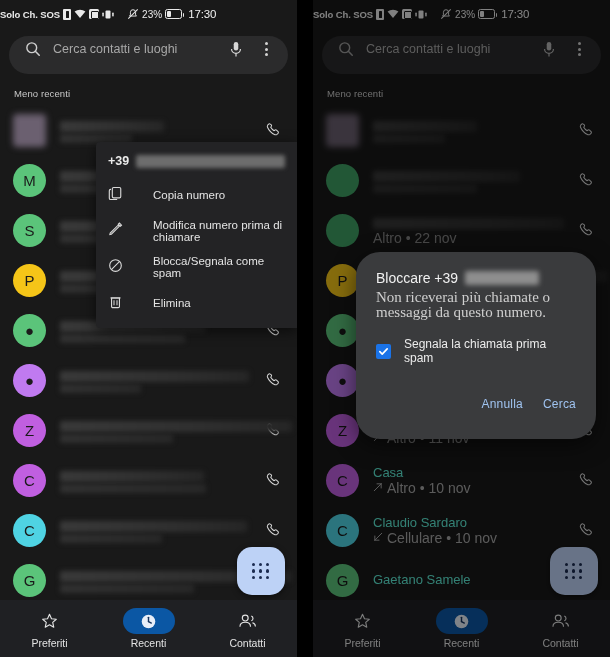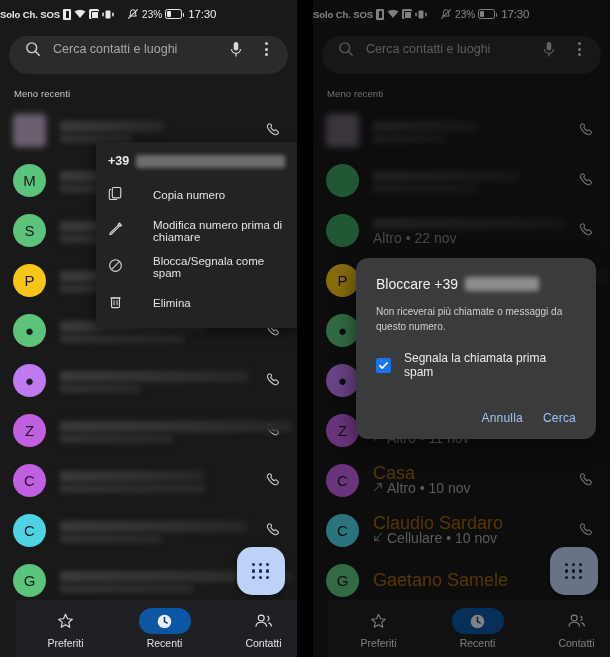--- a/index.html
+++ b/index.html
@@ -55,21 +55,21 @@
   .section-hd { font-size: 9.5px; color: #c9c9c9; padding: 14px 0 6px 14px; letter-spacing:.1px;}
   .list { position: relative; }
   .row { display:flex; align-items:center; height:50px; padding:0 12px 0 13px; gap:14px; }
   .avatar {
     width:33px;height:33px;border-radius:50%;flex:none;
     display:flex;align-items:center;justify-content:center;
     font-size:15px;color:#1b1b1b;font-weight:500;
   }
   .avatar.sq { border-radius:4px; }
   .rowtext { flex:1; min-width:0; }
-  .rname { font-size:18px;color:#a16207;line-height:16px; white-space:nowrap;overflow:hidden;}
+  .rname { font-size:13px;color:#5eead4;line-height:16px; white-space:nowrap;overflow:hidden;}
   .rsub { font-size:14px;color:#a6a6a6;line-height:15px;display:flex;align-items:center;gap:4px;}
   .arrow { font-size:10px;color:#a6a6a6;display:inline-block;}
   .blurname { height:11px;border-radius:2px;background:linear-gradient(90deg,#3a3a3a,#303030 60%,#262626); filter: blur(2.4px); margin:3px 0 2px 0;}
   .blursub  { height:9px; border-radius:2px;background:linear-gradient(90deg,#313131,#282828); filter: blur(2.4px);}
   .callicon { width:22px;flex:none;display:flex;align-items:center;justify-content:center; }
 
   
   .ctxmenu {
     position:absolute; left:96px; top:142px; width:201px;
     background:#232325; border-radius:4px 0 0 4px;
@@ -87,38 +87,38 @@
     position:absolute; right:12px; bottom:62px; width:48px;height:48px;
     background:#bdd2f6; border-radius:15px;
     display:flex;align-items:center;justify-content:center; z-index:30;
     box-shadow:0 2px 6px rgba(0,0,0,.45);
   }
   .pad { display:grid;grid-template-columns:repeat(3,4px);gap:3px; }
   .pad i { width:3.2px;height:3.2px;border-radius:50%;background:#1b2b50;display:block; }
 
   
   .bottomnav {
-    position:absolute;left:16px;bottom:0;width:100%;height:57px;
+    position:absolute;left:0;bottom:0;width:100%;height:57px;
     background:#1f2023; display:flex; align-items:center; z-index:35;
   }
   .navitem { flex:1;display:flex;flex-direction:column;align-items:center;gap:3px;cursor:pointer; }
   .navpill { width:52px;height:26px;border-radius:13px;display:flex;align-items:center;justify-content:center; }
   .navpill.on { background:#0b57a4; }
   .navlbl { font-size:10.5px;color:#e3e3e3; }
 
   
   .scrim { position:absolute;inset:0;background:rgba(0,0,0,.45);z-index:45; }
   .dialog {
-    position:absolute; left:43px; top:258px; width:240px;
-    background:#3a3b3d; border-radius:12px; padding:18px 20px 10px 20px;
+    position:absolute; left:43px; top:252px; width:240px;
+    background:#3a3b3d; border-radius:24px; padding:18px 20px 24px 20px;
     z-index:50; box-shadow:0 6px 22px rgba(0,0,0,.55);
   }
   .dlg-title { display:flex;align-items:center;gap:7px;font-size:14px;color:#f0f0f0; }
   .dlg-title .blk { width:74px;height:14px;border-radius:2px;background:#8e8e8e;filter:blur(2.6px); }
-  .dlg-body { font-size:10px;color:#cfcfcf;line-height:15px;margin-top:12px; }
+  .dlg-body { font-size:15px;color:#cfcfcf;line-height:15px;margin-top:4px;font-family:Liberation Serif, serif; }
   .dlg-check { display:flex;align-items:center;gap:13px;margin-top:17px; }
   .cbox { width:15px;height:15px;border-radius:2px;background:#1a73e8;display:flex;align-items:center;justify-content:center;flex:none;cursor:pointer; }
   .dlg-chklbl { font-size:12px;color:#ececec; }
   .dlg-actions { display:flex;justify-content:flex-end;gap:20px;margin-top:32px;padding-bottom:4px; }
   .dlg-btn { font-size:12px;color:#9fc3f0;cursor:pointer;letter-spacing:.2px; }
 </style>
 </head>
 <body>
 
 <div class="screens">

